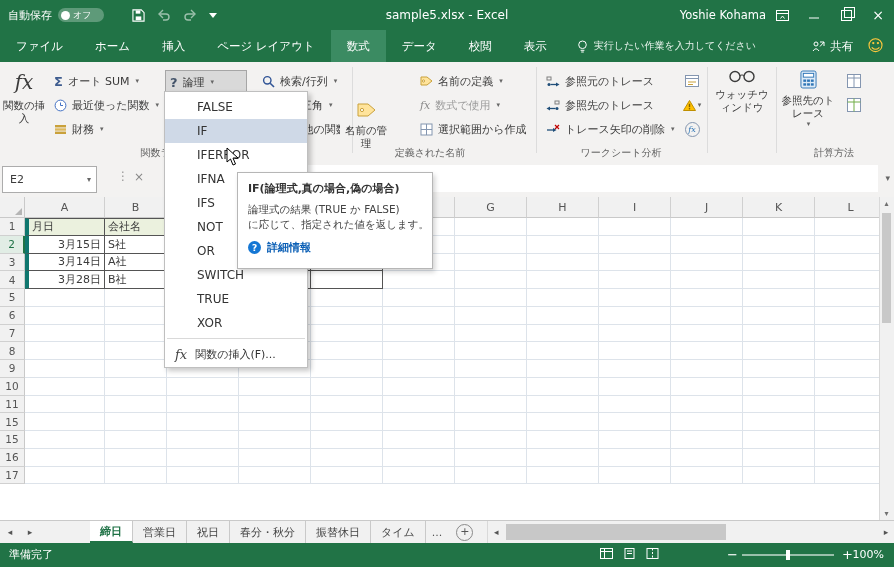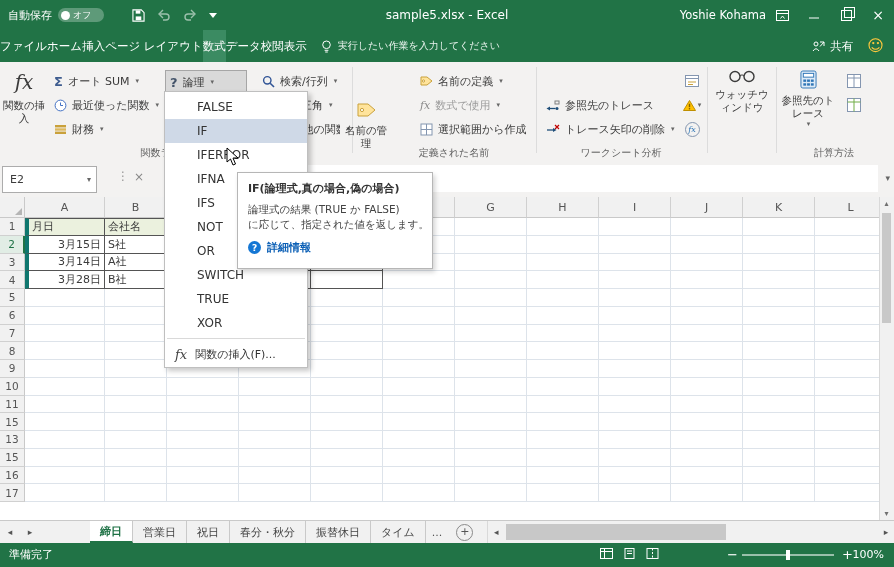--- a/index.html
+++ b/index.html
@@ -17,21 +17,21 @@
   .dim{opacity:.55;}
   .username{position:absolute;right:128px;top:0;height:30px;line-height:30px;font-size:11.5px;}
   .winbtns{position:absolute;right:0;top:0;height:30px;display:flex;}
   .wbtn{width:32px;height:30px;display:flex;align-items:center;justify-content:center;font-size:14px;color:#fff;}
   .restore-ic{width:9px;height:9px;border:1px solid #fff;position:relative;}
   .restore-ic:before{content:'';position:absolute;left:2px;top:-4px;width:9px;height:9px;border:1px solid #fff;}
 
   
   .tabrow{position:absolute;top:30px;left:0;width:894px;height:32px;background:var(--excel-green);display:flex;align-items:stretch;color:#fff;}
   .tabstrip{display:flex;align-items:stretch;}
-  .rtab{padding:0 0;display:flex;align-items:center;font-size:11.5px;white-space:nowrap;}
+  .rtab{padding:0 16px;display:flex;align-items:center;font-size:11.5px;white-space:nowrap;}
   .rtab.active{background:var(--tab-active-green);}
   .tellme{display:flex;align-items:center;gap:6px;margin-left:14px;font-size:10px;color:#E9F3ED;white-space:nowrap;}
   .tabrow-right{margin-left:auto;display:flex;align-items:center;gap:14px;padding-right:10px;}
   .share{display:flex;align-items:center;gap:5px;font-size:11.5px;}
   .smiley{color:var(--smiley-yellow);font-size:16px;line-height:16px;}
 
   
   .ribbon{position:absolute;top:62px;left:0;width:894px;height:98px;background:var(--ribbon-bg);border-bottom:1px solid #D2D0CE;}
   .sbtn{position:absolute;height:22px;display:flex;align-items:center;gap:5px;padding:0 4px;font-size:11px;white-space:nowrap;overflow:hidden;}
   .sbtn .slabel{overflow:hidden;}
@@ -312,23 +312,34 @@
     <div class="sbtn" style="left:416px;top:56px;width:116px;">
       <span class="icn">
           <svg width="13" height="13" viewBox="0 0 13 13">
             <rect x="1" y="1" width="11" height="11" fill="#fff" stroke="#8496B0"></rect>
             <line x1="1" y1="6.5" x2="12" y2="6.5" stroke="#8496B0"></line>
             <line x1="6.5" y1="1" x2="6.5" y2="12" stroke="#8496B0"></line>
           </svg>
         </span>
       <span class="slabel">選択範囲から作成</span>
     </div>
-    <div class="glabel" style="left:366px;width:176px;">定義された名前</div>
+    <div class="glabel" style="left:342px;width:176px;">定義された名前</div>
     <div class="gdiv" style="left:536px;"></div>
 
+    <div class="sbtn" style="left:542px;top:8px;width:134px;">
+      <span class="icn">
+          <svg width="14" height="11" viewBox="0 0 14 11">
+            <rect x="1" y="1" width="4" height="3" fill="none" stroke="#7F7F7F"></rect>
+            <circle cx="3" cy="8.5" r="1.5" fill="#1F4E79"></circle>
+            <line x1="4.5" y1="8.5" x2="10.5" y2="8.5" stroke="#1F4E79" stroke-width="1.3"></line>
+            <path d="M10 6.5 L13.5 8.5 L10 10.5 Z" fill="#1F4E79"></path>
+          </svg>
+        </span>
+      <span class="slabel">参照元のトレース</span>
+    </div>
     <div class="sbtn" style="left:542px;top:32px;width:134px;">
       <span class="icn">
           <svg width="14" height="11" viewBox="0 0 14 11">
             <rect x="9" y="1" width="4" height="3" fill="none" stroke="#7F7F7F"></rect>
             <circle cx="11" cy="8.5" r="1.5" fill="#1F4E79"></circle>
             <line x1="3" y1="8.5" x2="9.5" y2="8.5" stroke="#1F4E79" stroke-width="1.3"></line>
             <path d="M4 6.5 L0.5 8.5 L4 10.5 Z" fill="#1F4E79"></path>
           </svg>
         </span>
       <span class="slabel">参照先のトレース</span>
@@ -603,35 +614,20 @@
           <div class="cell" style="width: 72px;"></div>
           <div class="cell" style="width: 72px;"></div>
           <div class="cell" style="width: 72px;"></div>
           <div class="cell" style="width: 72px;"></div>
           <div class="cell" style="width: 72px;"></div>
           <div class="cell" style="width: 72px;"></div>
           <div class="cell" style="width: 72px;"></div>
         </div>
         <div class="grow">
           <div class="rh">15</div>
-          <div class="cell" style="width: 80px;"></div>
-          <div class="cell" style="width: 62px;"></div>
-          <div class="cell" style="width: 72px;"></div>
-          <div class="cell" style="width: 72px;"></div>
-          <div class="cell" style="width: 72px;"></div>
-          <div class="cell" style="width: 72px;"></div>
-          <div class="cell" style="width: 72px;"></div>
-          <div class="cell" style="width: 72px;"></div>
-          <div class="cell" style="width: 72px;"></div>
-          <div class="cell" style="width: 72px;"></div>
-          <div class="cell" style="width: 72px;"></div>
-          <div class="cell" style="width: 72px;"></div>
-        </div>
-        <div class="grow">
-          <div class="rh">13</div>
           <div class="cell" style="width: 80px;"></div>
           <div class="cell" style="width: 62px;"></div>
           <div class="cell" style="width: 72px;"></div>
           <div class="cell" style="width: 72px;"></div>
           <div class="cell" style="width: 72px;"></div>
           <div class="cell" style="width: 72px;"></div>
           <div class="cell" style="width: 72px;"></div>
           <div class="cell" style="width: 72px;"></div>
           <div class="cell" style="width: 72px;"></div>
           <div class="cell" style="width: 72px;"></div>

